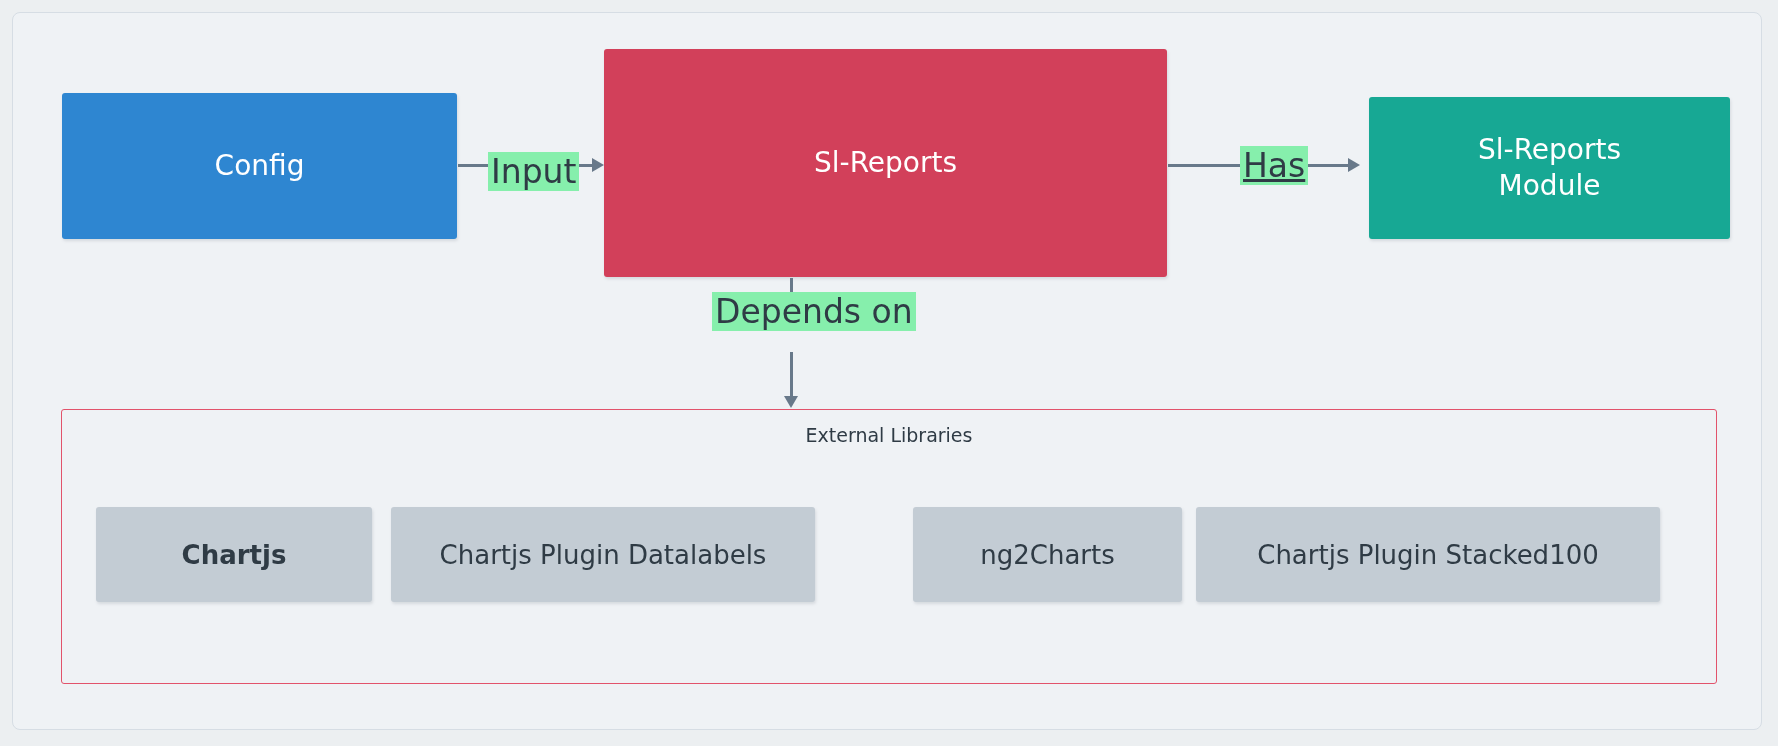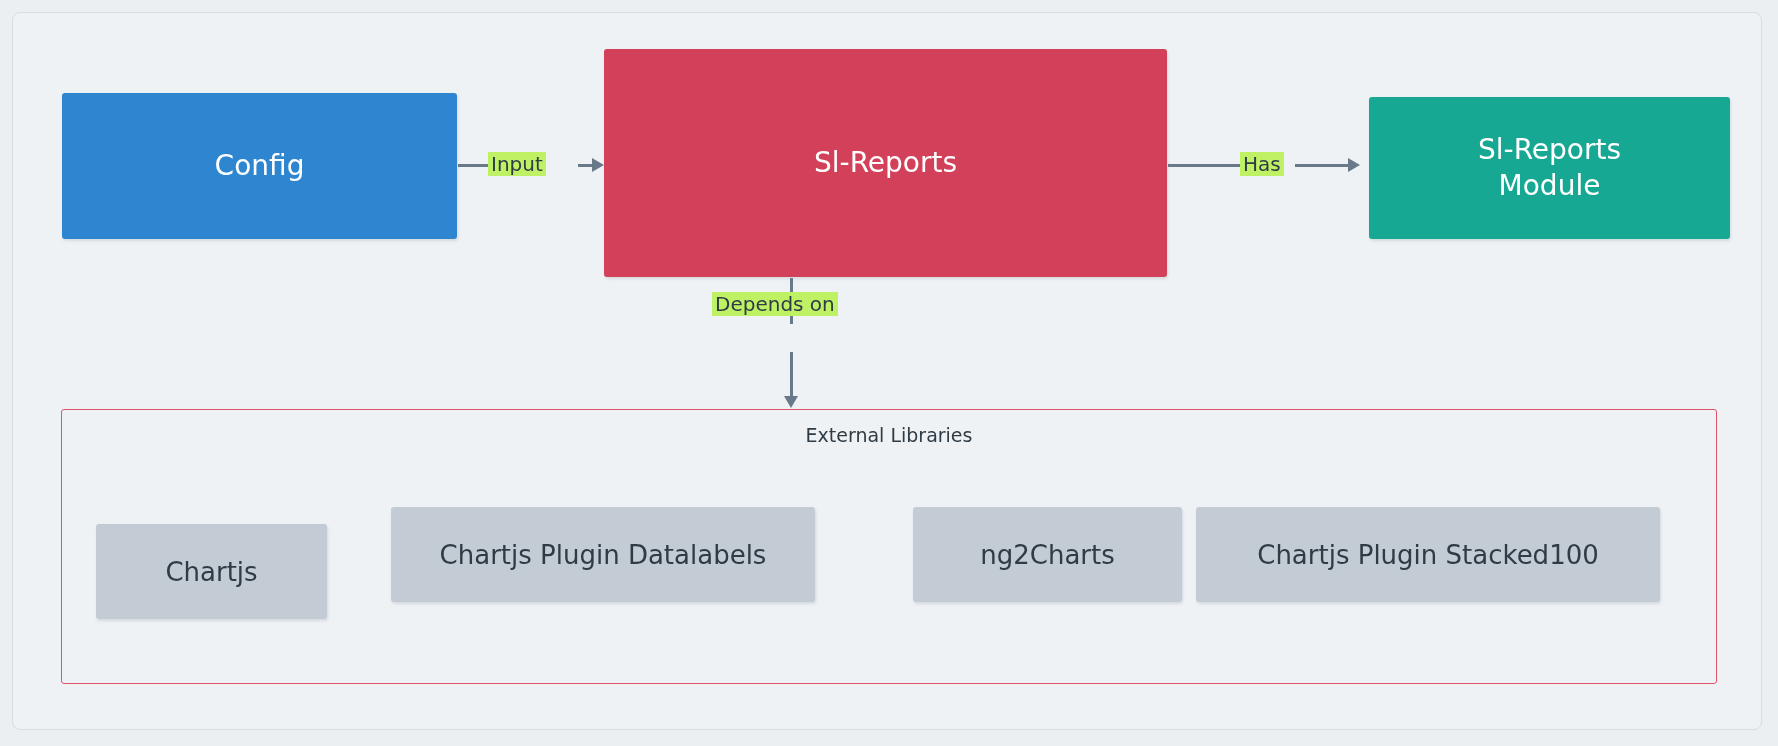--- a/index.html
+++ b/index.html
@@ -101,35 +101,35 @@
     display: flex;
     align-items: center;
     justify-content: center;
     background: #c3ccd4;
     color: #2f3b45;
     font-size: 26px;
     border-radius: 3px;
     box-shadow: 1px 2px 3px rgba(100,110,120,0.18);
     text-align: center;
   }
-  .lib-0 { left: 96px;  top: 524px; width: 231px; height: 95px; }
+  .lib-0 { left: 96px;  top: 507px; width: 276px; height: 95px; font-weight: bold; }
   .lib-1 { left: 391px; top: 507px; width: 424px; height: 95px; text-align: right; }
   .lib-2 { left: 913px; top: 507px; width: 269px; height: 95px; }
   .lib-3 { left: 1196px;top: 507px; width: 464px; height: 95px; }
 
   
   .edge-line {
     position: absolute;
     background: #68798a;
   }
   .edge-label {
     position: absolute;
-    font-size: 20px;
+    font-size: 33px;
     color: #2f3b45;
-    background: #bef264;
+    background: #86efac;
     padding: 0 3px;
     white-space: nowrap;
   }
   .arrow-head {
     position: absolute;
     width: 0;
     height: 0;
   }
   .arrow-right {
     border-top: 7px solid transparent;
@@ -145,21 +145,21 @@
   
   .e-input-a { left: 458px; top: 164px; width: 34px; height: 3px; }
   .e-input-b { left: 578px; top: 164px; width: 16px; height: 3px; }
   .e-input-head { left: 592px; top: 158px; }
   .e-input-label { left: 488px; top: 152px; }
 
   
   .e-has-a { left: 1168px; top: 164px; width: 72px; height: 3px; }
   .e-has-b { left: 1295px; top: 164px; width: 55px; height: 3px; }
   .e-has-head { left: 1348px; top: 158px; }
-  .e-has-label { left: 1240px; top: 152px; }
+  .e-has-label { left: 1240px; top: 146px; text-decoration: underline; }
 
   
   .e-dep-a { left: 790px; top: 278px; width: 3px; height: 46px; }
   .e-dep-b { left: 790px; top: 352px; width: 3px; height: 48px; }
   .e-dep-head { left: 784px; top: 396px; }
   .e-dep-label { left: 712px; top: 292px; }
 </style>
 </head>
 <body>
 

